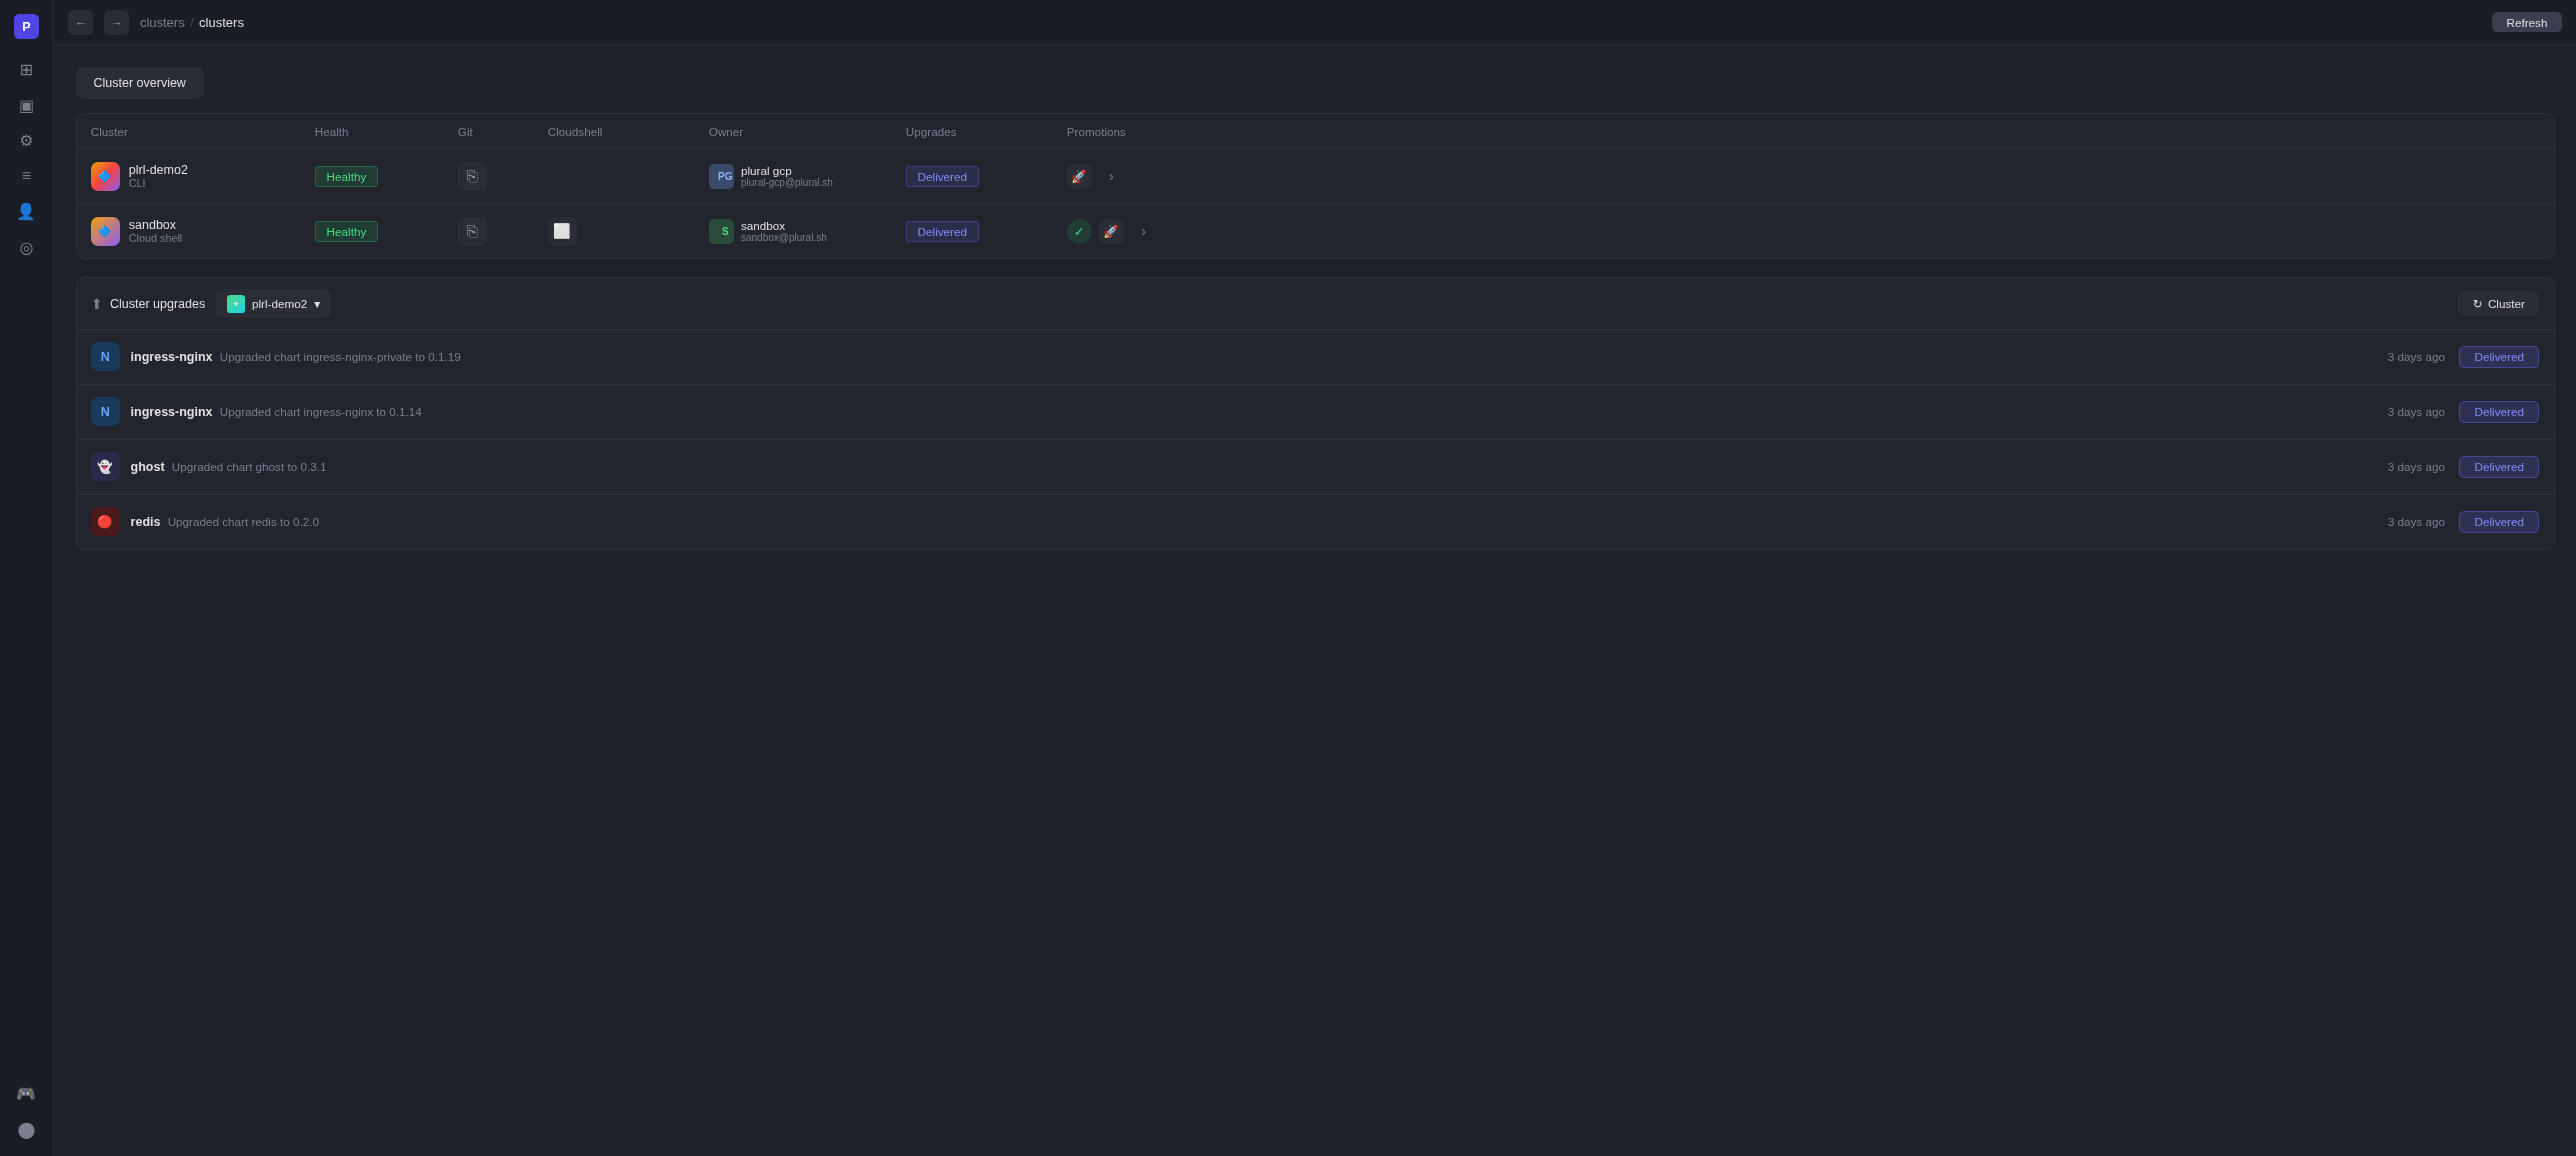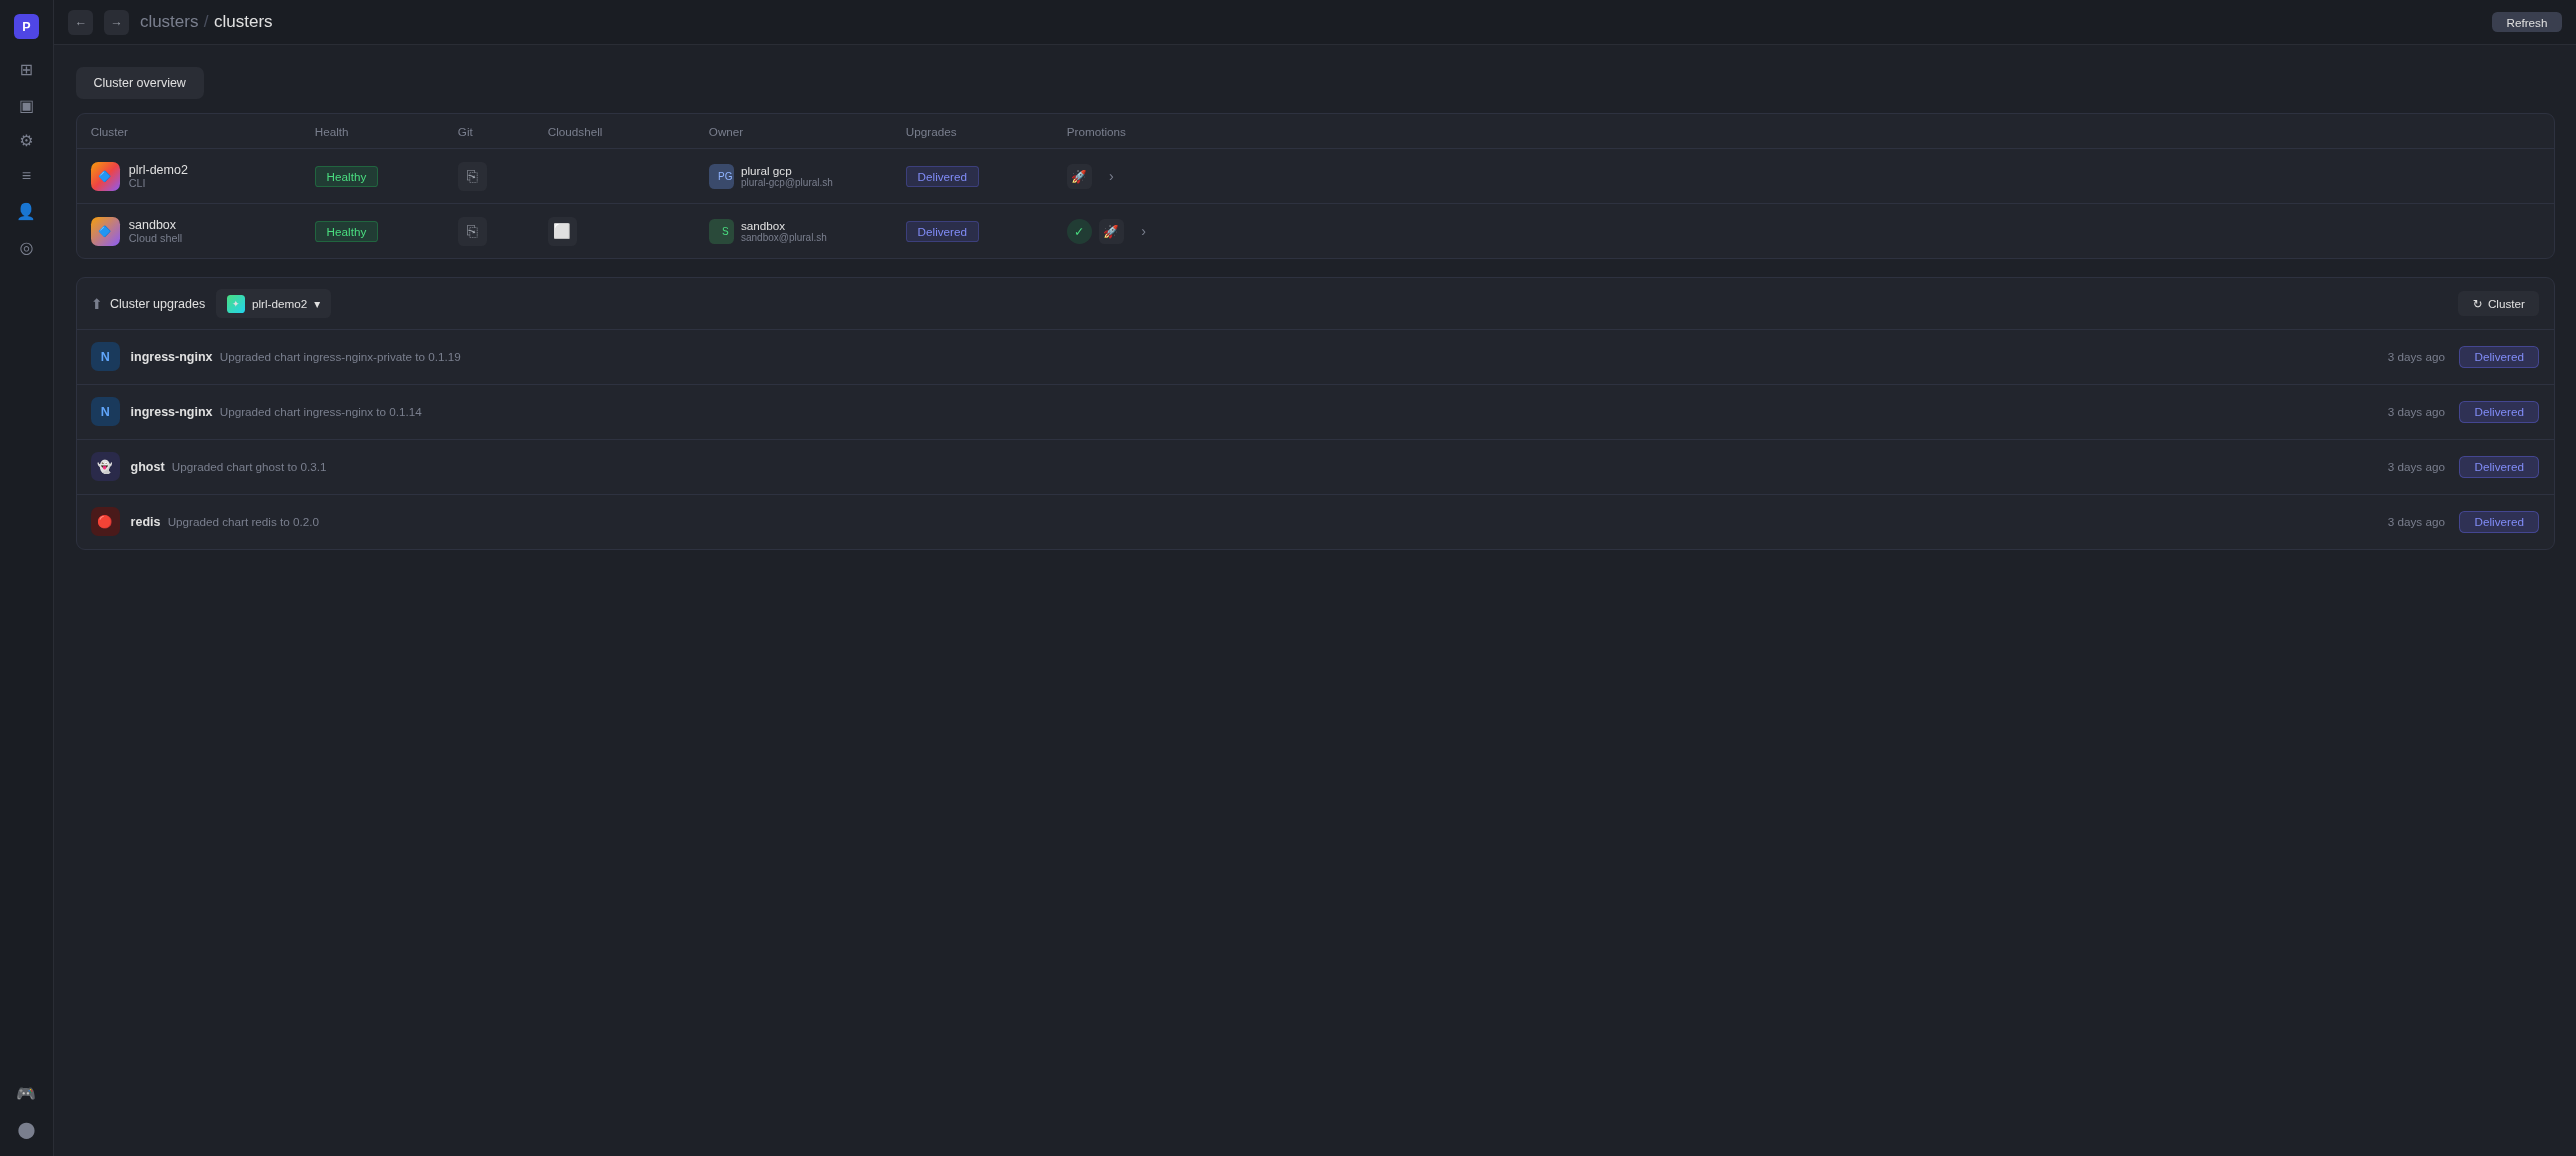--- a/index.html
+++ b/index.html
@@ -85,21 +85,21 @@
       justify-content: center;
       cursor: pointer;
       color: #9a9fa8;
       font-size: 12.5px;
     }
     .breadcrumb {
       display: flex;
       align-items: center;
       gap: 5.4px;
       color: #7a7f8e;
-      font-size: 17px;
+      font-size: 13px;
     }
     .breadcrumb .sep { color: #4a4f5e; }
     .breadcrumb .current { color: #e0e0e0; }
     .topbar-right {
       background: #3a3f4f;
       border-radius: 5.4px;
       padding: 3.6px 14.3px;
       font-size: 11.7px;
       color: #e0e0e0;
       cursor: pointer;
@@ -216,21 +216,21 @@
     }
     .owner-avatar {
       width: 25px;
       height: 25px;
       border-radius: 5.4px;
       background: #3a4a6b;
       display: flex;
       align-items: center;
       justify-content: center;
       font-size: 10px;
-      font-weight: 400;
+      font-weight: 700;
       color: #90b4ff;
       padding-left: 8px;
     }
     .owner-avatar.green {
       background: #2a4a3a;
       color: #4ade80;
     }
     .owner-name { font-size: 11.7px; color: #e0e0e0; }
     .owner-email { font-size: 10px; color: #7a7f8e; }
 

